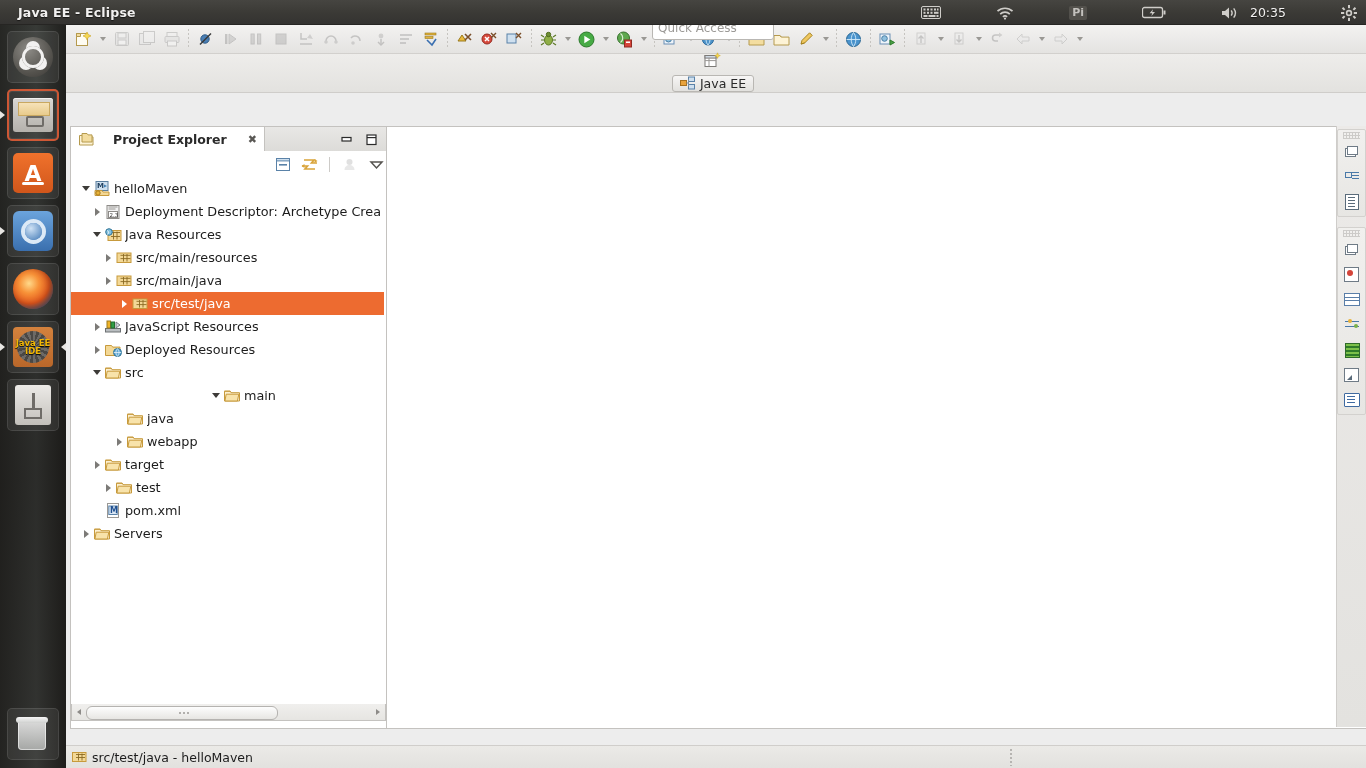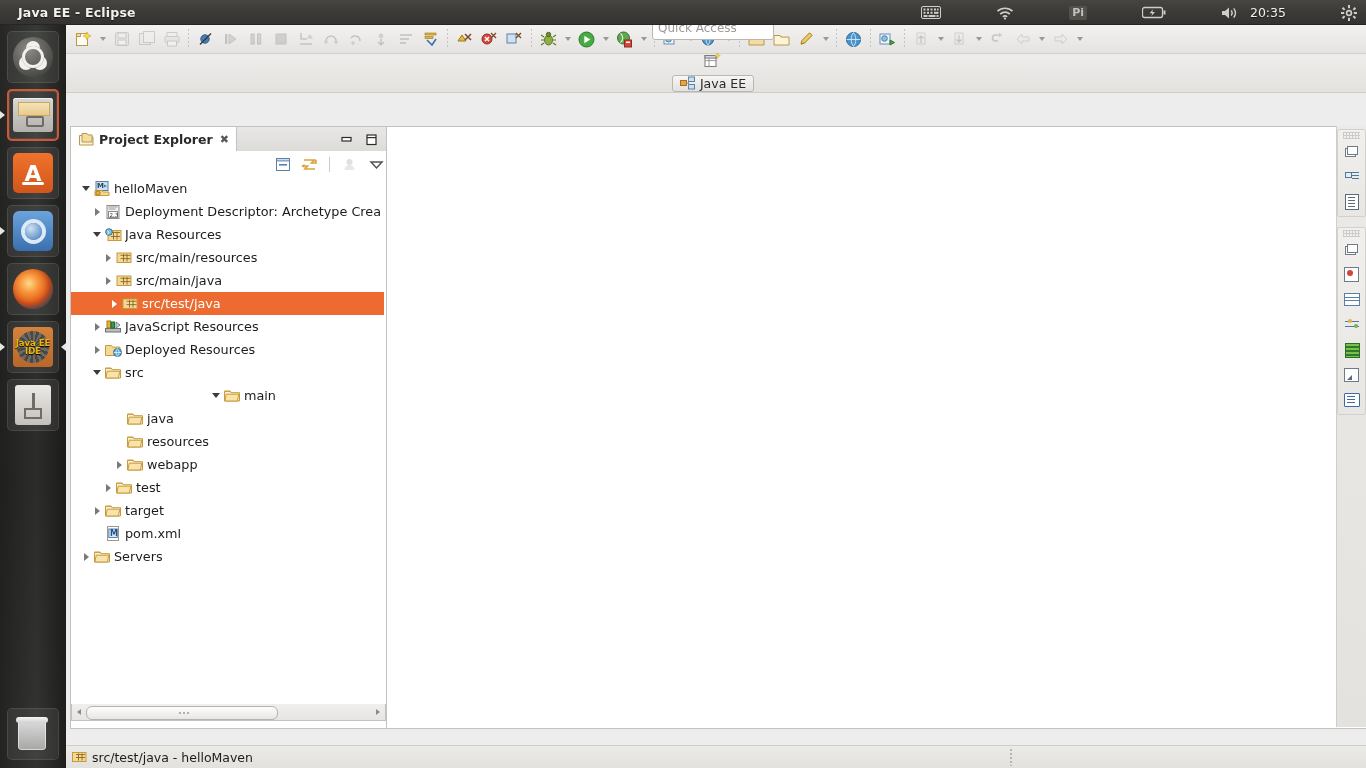--- a/index.html
+++ b/index.html
@@ -148,21 +148,21 @@
     position:absolute;left:4px;top:34px;width:315px;height:601px;
     background:#fff;border:1px solid #c4c2bf;
   }
   #explorer-tabbar{
     position:absolute;left:4px;top:34px;width:315px;height:25px;
     background:linear-gradient(to bottom,#e8e7e5,#dcdbd8);
     border:1px solid #c4c2bf;border-bottom:none;
     display:flex;align-items:center;
   }
   #explorer-tab{
-    height:25px;display:flex;align-items:center;gap:5px;padding:0 7px 0 8px;
+    height:25px;display:flex;align-items:center;gap:19px;padding:0 7px 0 8px;
     background:#fff;border-right:1px solid #c4c2bf;
     box-shadow:inset 0 2px 0 #fff;
   }
   #explorer-tab-label{font-size:12.5px;font-weight:bold;color:#2a2a2a;}
   #explorer-tab-close{font-size:11px;color:#5a5855;margin-left:2px;}
   .view-min,.view-max{width:16px;height:14px;display:flex;align-items:center;justify-content:center;}
   #explorer-viewbtns{margin-left:auto;display:flex;gap:9px;padding-right:7px;}
 
   #explorer-toolbar{
     position:absolute;left:4px;top:59px;width:315px;height:26px;
@@ -796,21 +796,21 @@
           <span class="ico">
             <svg width="16" height="13" viewBox="0 0 16 13">
               <rect x="1" y="2" width="14" height="9.5" fill="#f3d896" stroke="#c79a3c"></rect>
               <g stroke="#8a6a22" stroke-width=".9">
                 <path d="M4.5 4.3h10M4.5 7.6h10M7.5 3v7.5M11 3v7.5"></path>
               </g>
             </svg>
           </span>
           <span class="lbl">src/main/java</span>
         </div>
-        <div class="row selected" style="padding-left: 36px;">
+        <div class="row selected" style="padding-left: 46px;">
           <span class="tw closed">
             <i></i>
           </span>
           <span class="ico">
             <svg width="16" height="13" viewBox="0 0 16 13">
               <rect x="1" y="2" width="14" height="9.5" fill="#f3d896" stroke="#c79a3c"></rect>
               <g stroke="#8a6a22" stroke-width=".9">
                 <path d="M4.5 4.3h10M4.5 7.6h10M7.5 3v7.5M11 3v7.5"></path>
               </g>
             </svg>
@@ -875,68 +875,57 @@
           <span class="ico">
             <svg width="16" height="13" viewBox="0 0 16 13">
               <path d="M0.5 2.2h5.6l1.2 1.5h8.2v8.3H0.5z" fill="#fdf0cf" stroke="#c79a3c"></path>
               <path d="M0.5 2.2h5.6l1.2 1.5" fill="none" stroke="#c79a3c"></path>
               <path d="M2.2 5.2h12.6l-1.4 6.8H0.9z" fill="#f8e3ab" stroke="#c79a3c"></path>
             </svg>
           </span>
           <span class="lbl">java</span>
         </div>
         <div class="row" style="padding-left: 41px;">
-          <span class="tw none"></span>
+          <span class="tw closed">
+            <i></i>
+          </span>
           <span class="ico">
             <svg width="16" height="13" viewBox="0 0 16 13">
               <path d="M0.5 2.2h5.6l1.2 1.5h8.2v8.3H0.5z" fill="#fdf0cf" stroke="#c79a3c"></path>
               <path d="M0.5 2.2h5.6l1.2 1.5" fill="none" stroke="#c79a3c"></path>
               <path d="M2.2 5.2h12.6l-1.4 6.8H0.9z" fill="#f8e3ab" stroke="#c79a3c"></path>
             </svg>
           </span>
-          <span class="lbl">resources</span>
-        </div>
-        <div class="row" style="padding-left: 41px;">
+          <span class="lbl">webapp</span>
+        </div>
+        <div class="row" style="padding-left: 19px;">
           <span class="tw closed">
             <i></i>
           </span>
           <span class="ico">
             <svg width="16" height="13" viewBox="0 0 16 13">
               <path d="M0.5 2.2h5.6l1.2 1.5h8.2v8.3H0.5z" fill="#fdf0cf" stroke="#c79a3c"></path>
               <path d="M0.5 2.2h5.6l1.2 1.5" fill="none" stroke="#c79a3c"></path>
               <path d="M2.2 5.2h12.6l-1.4 6.8H0.9z" fill="#f8e3ab" stroke="#c79a3c"></path>
             </svg>
           </span>
-          <span class="lbl">webapp</span>
+          <span class="lbl">target</span>
         </div>
         <div class="row" style="padding-left: 30px;">
           <span class="tw closed">
             <i></i>
           </span>
           <span class="ico">
             <svg width="16" height="13" viewBox="0 0 16 13">
               <path d="M0.5 2.2h5.6l1.2 1.5h8.2v8.3H0.5z" fill="#fdf0cf" stroke="#c79a3c"></path>
               <path d="M0.5 2.2h5.6l1.2 1.5" fill="none" stroke="#c79a3c"></path>
               <path d="M2.2 5.2h12.6l-1.4 6.8H0.9z" fill="#f8e3ab" stroke="#c79a3c"></path>
             </svg>
           </span>
           <span class="lbl">test</span>
-        </div>
-        <div class="row" style="padding-left: 19px;">
-          <span class="tw closed">
-            <i></i>
-          </span>
-          <span class="ico">
-            <svg width="16" height="13" viewBox="0 0 16 13">
-              <path d="M0.5 2.2h5.6l1.2 1.5h8.2v8.3H0.5z" fill="#fdf0cf" stroke="#c79a3c"></path>
-              <path d="M0.5 2.2h5.6l1.2 1.5" fill="none" stroke="#c79a3c"></path>
-              <path d="M2.2 5.2h12.6l-1.4 6.8H0.9z" fill="#f8e3ab" stroke="#c79a3c"></path>
-            </svg>
-          </span>
-          <span class="lbl">target</span>
         </div>
         <div class="row" style="padding-left: 19px;">
           <span class="tw none"></span>
           <span class="ico">
             <svg width="14" height="15" viewBox="0 0 14 15">
               <rect x="1.5" y="0.5" width="11" height="14" fill="#fff" stroke="#9a9895"></rect>
               <rect x="2.8" y="3" width="8.4" height="8.5" fill="#dbe7f4" stroke="#5a82a8"></rect>
               <text x="4" y="10" font-size="8" font-family="DejaVu Sans" font-weight="bold" fill="#1f4f8f">M</text>
             </svg>
           </span>

